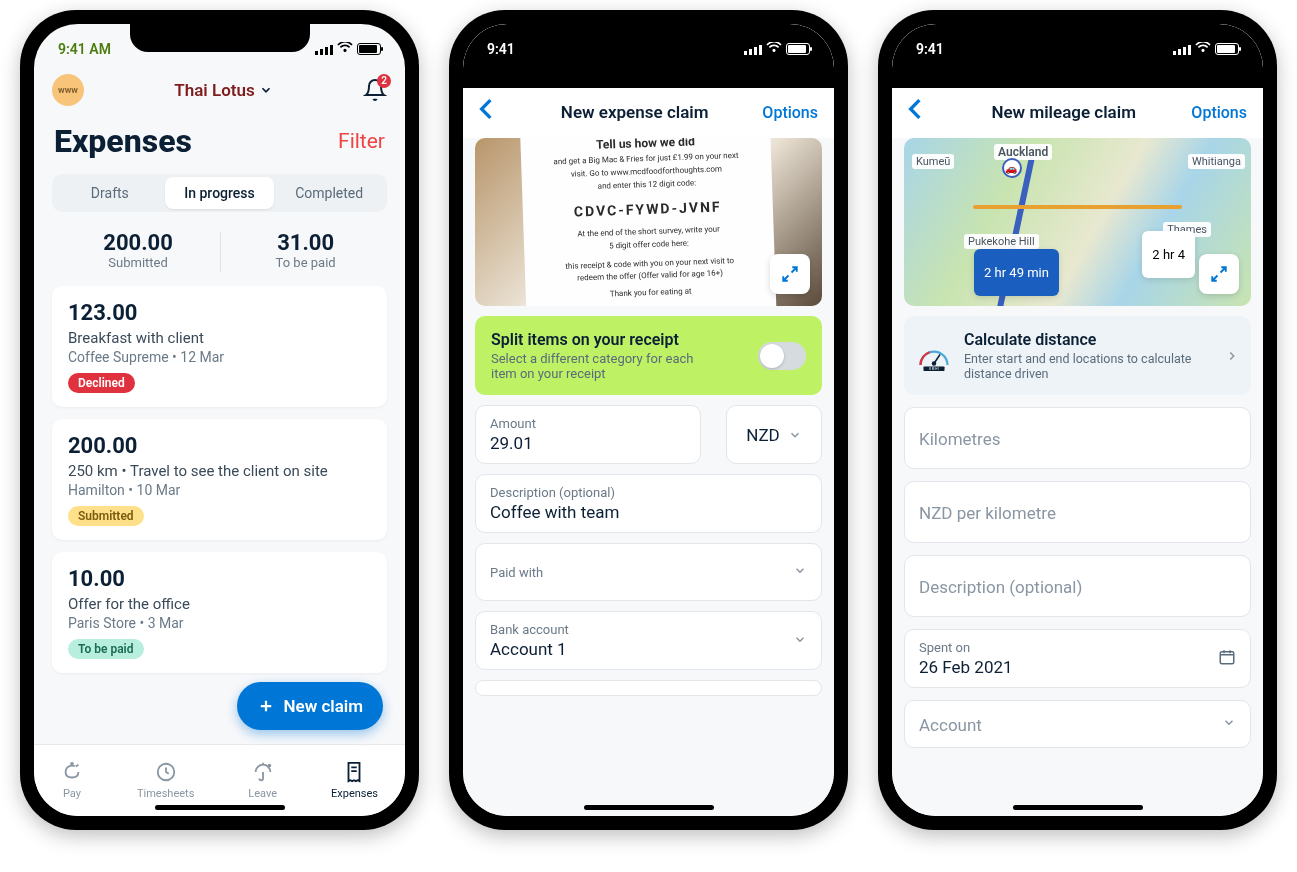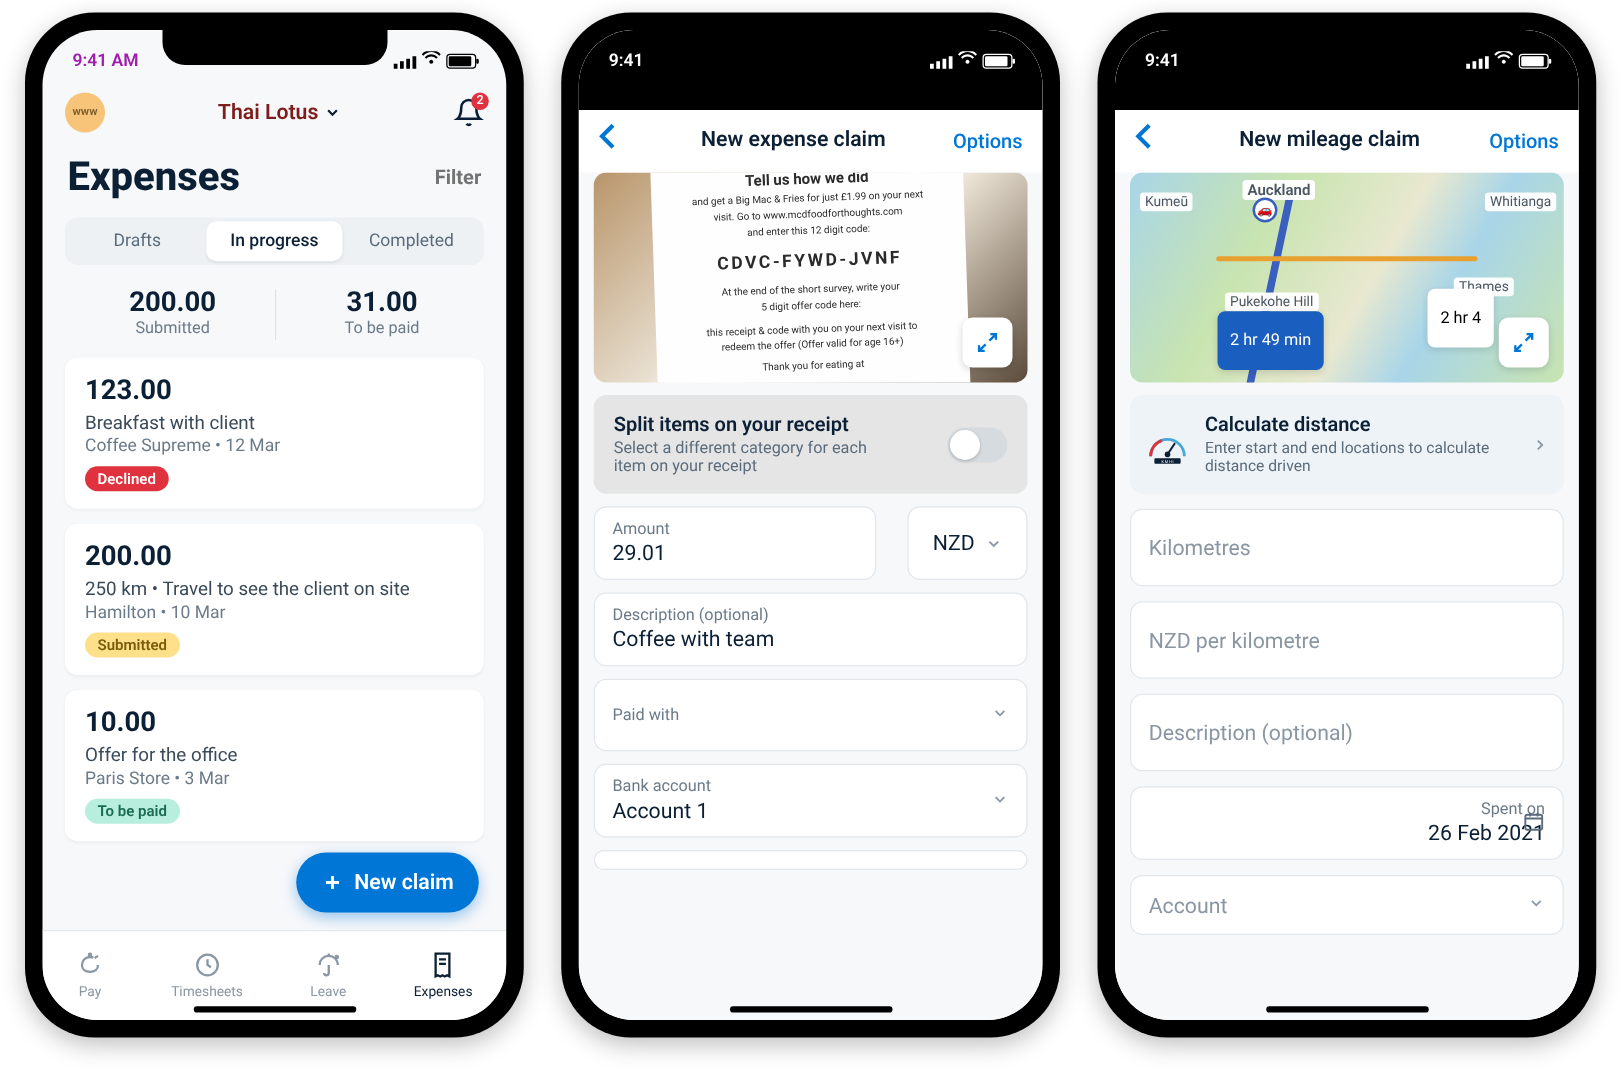--- a/index.html
+++ b/index.html
@@ -1,21 +1,21 @@
 <!DOCTYPE html>
 <html><head>
 <meta charset="utf-8">
 <style>
   * { box-sizing: border-box; margin: 0; padding: 0; font-family: -apple-system, BlinkMacSystemFont, "Segoe UI", Roboto, Arial, sans-serif; }
   body { background: #fff; width: 1297px; height: 872px; position: relative; }
   .phones { display: flex; gap: 30px; padding: 10px 20px; }
   .phone { width: 400px; height: 820px; background: #000; border-radius: 56px; padding: 14px; position: relative; box-shadow: 0 6px 20px rgba(0,0,0,0.25); }
   .phone-inner { width: 100%; height: 100%; background: #f7f8fa; border-radius: 44px; overflow: hidden; position: relative; display: flex; flex-direction: column; }
   .notch { position: absolute; top: 0; left: 50%; transform: translateX(-50%); width: 180px; height: 28px; background: #000; border-bottom-left-radius: 18px; border-bottom-right-radius: 18px; z-index: 50; }
-  .status-bar { display: flex; justify-content: space-between; align-items: center; padding: 10px 24px 4px; font-size: 14px; font-weight: 600; color: #a21caf; height: 44px; }
+  .status-bar { display: flex; justify-content: space-between; align-items: center; padding: 10px 24px 4px; font-size: 14px; font-weight: 600; color: #4d7c0f; height: 44px; }
   .status-right { display: flex; gap: 4px; align-items: center; }
   .signal, .wifi, .battery { display: inline-block; }
   .signal { width: 18px; height: 12px; background:
     linear-gradient(#000,#000) 0 8px/3px 4px no-repeat,
     linear-gradient(#000,#000) 5px 6px/3px 6px no-repeat,
     linear-gradient(#000,#000) 10px 4px/3px 8px no-repeat,
     linear-gradient(#000,#000) 15px 2px/3px 10px no-repeat;
   }
   .wifi svg { width: 16px; height: 12px; }
   .battery { width: 24px; height: 12px; border: 1px solid #000; border-radius: 3px; position: relative; }
@@ -30,21 +30,21 @@
   
   .content { flex:1; overflow:hidden; display:flex; flex-direction:column; }
   
   .hdr1 { display:flex; align-items:center; justify-content:space-between; padding:6px 18px 10px; }
   .avatar { width:32px; height:32px; border-radius:50%; background:#f8c47a; display:flex; align-items:center; justify-content:center; font-size:9px; font-weight:600; color:#7a5c2b;}
   .org { font-size:17px; font-weight:600; color:#7f1d1d; display:flex; align-items:center; gap:4px;}
   .bell { position:relative; width:24px; height:24px; }
   .badge { position:absolute; top:-4px; right:-4px; background:#e0313e; color:#fff; font-size:10px; font-weight:600; border-radius:8px; padding:0 4px; line-height:14px; }
   .title-row { display:flex; justify-content:space-between; align-items:center; padding:6px 20px 8px;}
   .page-title { font-size:32px; font-weight:800; color:#0b1f35; }
-  .filter { color:#737373; font-size:16px; font-weight:700; }
+  .filter { color:#ef4444; font-size:21px; font-weight:400; }
   .tabs { display:flex; background:#eef1f4; border-radius:10px; margin:6px 18px; padding:3px;}
   .tab { flex:1; text-align:center; padding:8px 0; font-size:14px; color:#5a6b7b; border-radius:8px;}
   .tab.active { background:#fff; color:#0b1f35; font-weight:500; box-shadow:0 1px 2px rgba(0,0,0,0.08);}
   .summary { display:flex; justify-content:space-around; padding:12px 18px 16px; position:relative; }
   .summary::after { content:""; position:absolute; left:50%; top:14px; bottom:14px; width:1px; background:#dfe3e8;}
   .sum-val { font-size:22px; font-weight:700; color:#0b1f35; text-align:center;}
   .sum-lbl { font-size:13px; color:#6b7a88; text-align:center;}
   .cards { flex:1; overflow:hidden; padding:0 18px;}
   .card { background:#fff; border-radius:10px; padding:14px 16px; margin-bottom:12px; box-shadow:0 1px 3px rgba(0,0,0,0.05);}
   .amount { font-size:22px; font-weight:700; color:#0b1f35;}
@@ -63,21 +63,21 @@
   
   .nav-hdr { display:flex; align-items:center; justify-content:space-between; padding:10px 16px 12px; background:#fff; }
   .back { color:#0076d6; font-size:24px; width:28px; }
   .nav-title { font-size:17px; font-weight:600; color:#0b1f35; text-align:center; flex:1;}
   .options { color:#0076d6; font-size:16px; font-weight:500; }
   .scroll2 { flex:1; overflow:hidden; padding:0 12px; background:#f7f8fa;}
   .receipt-img { width:100%; height:168px; border-radius:10px; background:linear-gradient(135deg,#b8956a 0%,#e8dfd0 40%,#fefefe 50%,#e8dfd0 60%,#5a4a3a 100%); display:flex; align-items:center; justify-content:center; position:relative; overflow:hidden; margin-bottom:10px;}
   .receipt-paper { width:72%; height:150%; background:#fefefe; transform:rotate(-2deg); padding:18px; text-align:center; font-family:monospace; font-size:10px; color:#2a2a2a; line-height:1.6; position:relative; top:20px;}
   .receipt-paper .code { font-size:14px; font-weight:700; letter-spacing:2px; margin:6px 0;}
   .expand-btn { position:absolute; right:12px; bottom:12px; width:40px; height:40px; background:#fff; border-radius:8px; display:flex; align-items:center; justify-content:center; box-shadow:0 2px 6px rgba(0,0,0,0.15);}
-  .split-panel { background:#e5e5e5; border-radius:10px; padding:14px 16px; display:flex; align-items:center; justify-content:space-between; margin-bottom:10px;}
+  .split-panel { background:#bef264; border-radius:10px; padding:14px 16px; display:flex; align-items:center; justify-content:space-between; margin-bottom:10px;}
   .split-txt .h { font-size:16px; font-weight:600; color:#0b1f35;}
   .split-txt .s { font-size:13px; color:#5a6b7b; margin-top:2px; max-width:210px;}
   .toggle { width:48px; height:28px; background:#d6dbe0; border-radius:14px; position:relative;}
   .toggle::after { content:""; position:absolute; left:2px; top:2px; width:24px; height:24px; background:#fff; border-radius:50%; box-shadow:0 1px 3px rgba(0,0,0,0.2);}
   .field-row { display:flex; gap:25px; margin-bottom:10px;}
   .field { background:#fff; border:1px solid #e2e6ea; border-radius:10px; padding:10px 14px; flex:1; display:flex; flex-direction:column; justify-content:center; min-height:58px; position:relative;}
   .field .lbl { font-size:13px; color:#6b7a88;}
   .field .val { font-size:17px; color:#0b1f35; margin-top:2px;}
   .field.placeholder .val { color:#8a96a3;}
   .currency-sel { background:#fff; border:1px solid #e2e6ea; border-radius:10px; width:96px; display:flex; align-items:center; justify-content:center; gap:8px; font-size:17px; color:#0b1f35;}
@@ -316,21 +316,21 @@
         <div class="nav-title">New mileage claim</div>
         <div class="options">Options</div>
       </div>
       <div class="scroll2">
         <div class="map">
           <div class="map-road"></div>
           <div class="map-road2"></div>
           <span class="map-lbl" style="left:8px;top:16px;">Kumeū</span>
           <span class="map-lbl" style="left:90px;top:6px;font-weight:600;font-size:12px;">Auckland</span>
           <span class="map-lbl" style="right:6px;top:16px;">Whitianga</span>
-          <span class="map-lbl" style="left:76px;top:96px;">Pukekohe Hill</span>
+          <span class="map-lbl" style="left:60px;top:96px;">Pukekohe Hill</span>
           <span class="map-lbl" style="right:40px;top:84px;">Thames</span>
           <div style="position:absolute;left:98px;top:20px;width:20px;height:20px;background:#fff;border:2px solid #3a5fbf;border-radius:50%;display:flex;align-items:center;justify-content:center;font-size:10px;">🚗</div>
           <div class="route-badge blue" style="left:70px;">2 hr 49 min</div>
           <div class="route-badge" style="right:56px;bottom:28px;">2 hr 4</div>
           <div class="expand-btn">
             <svg width="18" height="18" viewBox="0 0 24 24" fill="none" stroke="#0076d6" stroke-width="2.5">
                 <path d="M15 3h6v6M9 21H3v-6M21 3l-7 7M3 21l7-7"></path>
               </svg>
           </div>
         </div>
@@ -353,21 +353,21 @@
         </div>
         <div class="field placeholder" style="margin-bottom:12px;min-height:62px;">
           <div class="val">Kilometres</div>
         </div>
         <div class="field placeholder" style="margin-bottom:12px;min-height:62px;">
           <div class="val">NZD per kilometre</div>
         </div>
         <div class="field placeholder" style="margin-bottom:12px;min-height:62px;">
           <div class="val">Description (optional)</div>
         </div>
-        <div class="field" style="margin-bottom:12px;align-items:flex-end;">
+        <div class="field" style="margin-bottom:12px;">
           <div class="lbl">Spent on</div>
           <div class="val">26 Feb 2021</div>
           <span class="calendar-ico">
             <svg width="18" height="18" viewBox="0 0 24 24" fill="none" stroke="#5a6b7b" stroke-width="2">
                 <rect x="3" y="5" width="18" height="16" rx="2"></rect>
                 <path d="M3 9h18M8 3v4M16 3v4"></path>
               </svg>
           </span>
         </div>
         <div class="field placeholder" style="min-height:48px;">

